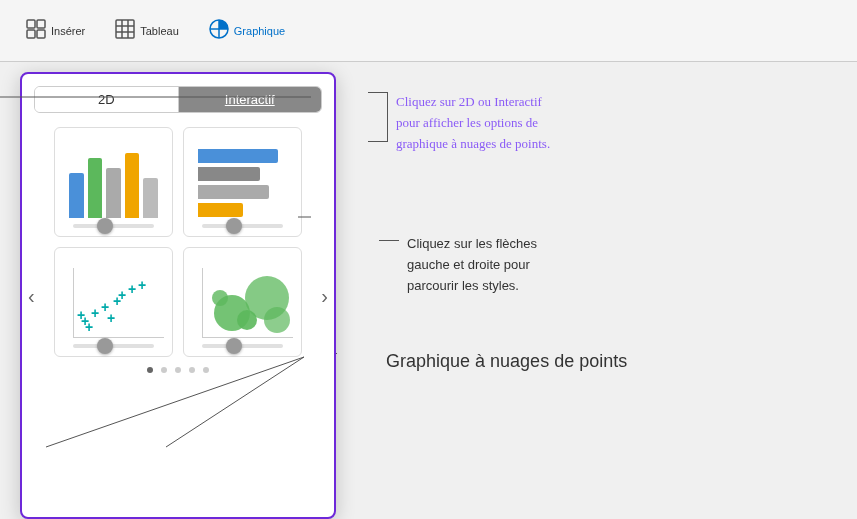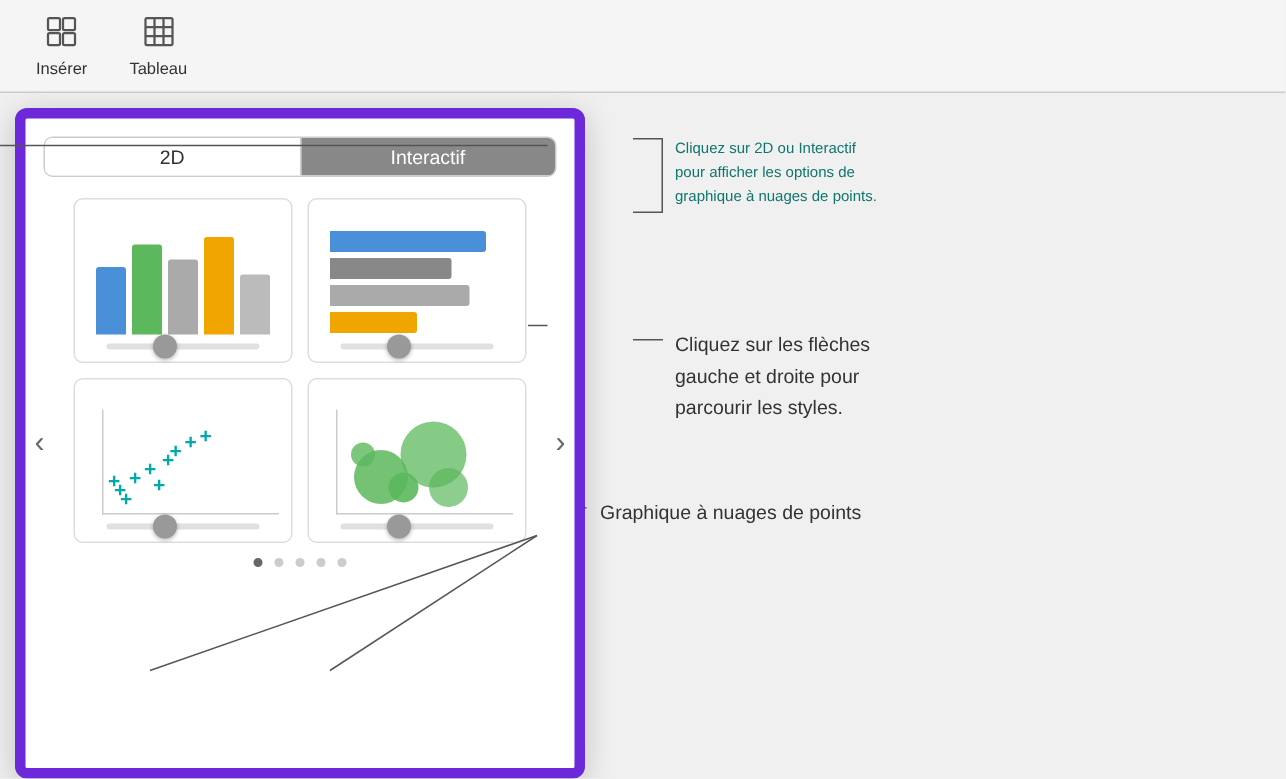--- a/index.html
+++ b/index.html
@@ -18,21 +18,21 @@
       align-items: center;
       background: #f5f5f5;
       border-bottom: 1px solid #ccc;
       height: 62px;
       padding: 0 10px;
       position: relative;
       z-index: 10;
     }
     .toolbar-item {
       display: flex;
-      flex-direction: column;
+      flex-direction: row;
       align-items: center;
       justify-content: center;
       padding: 6px 14px;
       cursor: pointer;
       color: #333;
       font-size: 11px;
       gap: 3px;
     }
     .toolbar-item.active {
       color: #0070c9;
@@ -48,25 +48,25 @@
     
     .main-content {
       display: flex;
       position: relative;
       height: calc(519px - 62px);
     }
 
     
     .chart-popup {
       background: white;
-      border: 7px solid #6d28d9;
+      border: 2px solid #6d28d9;
       border-radius: 8px;
       box-shadow: 0 4px 20px rgba(0,0,0,0.2);
-      width: 380px;
-      margin: 10px 0 0 10px;
+      width: 316px;
+      margin: 10px 0 0 20px;
       padding: 12px;
       position: relative;
       flex-shrink: 0;
     }
 
     
     .tab-bar {
       display: flex;
       border: 1px solid #ccc;
       border-radius: 6px;
@@ -83,20 +83,21 @@
       cursor: pointer;
       color: #333;
     }
     .tab-btn:not(:last-child) {
       border-right: 1px solid #ccc;
     }
     .tab-btn.active {
       background: #888;
       color: white;
       font-weight: 500;
+      text-decoration: underline;
     }
 
     
     .charts-grid {
       display: grid;
       grid-template-columns: 1fr 1fr;
       gap: 10px;
       padding: 0 20px;
     }
 
@@ -243,20 +244,31 @@
     <span class="toolbar-icon">
       <svg width="24" height="24" viewBox="0 0 24 24" fill="none" stroke="#555" stroke-width="1.5">
         <rect x="3" y="3" width="18" height="18" rx="1"></rect>
         <line x1="3" y1="9" x2="21" y2="9"></line>
         <line x1="3" y1="15" x2="21" y2="15"></line>
         <line x1="9" y1="3" x2="9" y2="21"></line>
         <line x1="15" y1="3" x2="15" y2="21"></line>
       </svg>
     </span>
     <span class="toolbar-label">Tableau</span>
+  </div>
+  <div class="toolbar-item active">
+    <span class="toolbar-icon">
+      <svg width="24" height="24" viewBox="0 0 24 24" fill="none" stroke="#0070c9" stroke-width="1.5">
+        <circle cx="12" cy="12" r="9"></circle>
+        <path d="M12 3 A9 9 0 0 1 21 12 L12 12 Z" fill="#0070c9" stroke="none"></path>
+        <line x1="12" y1="3" x2="12" y2="21"></line>
+        <line x1="3" y1="12" x2="21" y2="12"></line>
+      </svg>
+    </span>
+    <span class="toolbar-label" style="color:#0070c9">Graphique</span>
   </div>
 </div>
 
 <div class="main-content">
 
   <div class="chart-popup">
 
     <div class="tab-bar">
       <button class="tab-btn">2D</button>
       <button class="tab-btn active">Interactif</button>
@@ -338,32 +350,32 @@
       <div class="dot"></div>
     </div>
 
   </div>
 
   <div class="annotations">
 
     <div style="position:relative; margin-top: 10px; margin-left: 30px;">
 
       <div style="position:absolute; left:-28px; top:0; width:20px; height:50px; border-top:1px solid #555; border-right:1px solid #555; border-bottom:1px solid #555;"></div>
-      <p style="font-size:10px; color:#0f766e; line-height:1.6; white-space: nowrap;">Cliquez sur 2D ou Interactif<br>pour afficher les options de<br>graphique à nuages de points.</p>
-    </div>
-
-    <div style="position:relative; margin-top: 80px; margin-left: 30px;">
+      <p style="font-size:13px; color:#8b5cf6; line-height:1.6; white-space: nowrap; font-family: Liberation Serif, serif;">Cliquez sur 2D ou Interactif<br>pour afficher les options de<br>graphique à nuages de points.</p>
+    </div>
+
+    <div style="position:relative; margin-top: 80px; margin-left: 41px;">
       <div style="position:absolute; left:-28px; top:6px; width:20px; height:1px; background:#555;"></div>
       <p style="font-size:13px; color:#333; line-height:1.6; white-space: nowrap;">Cliquez sur les flèches<br>gauche et droite pour<br>parcourir les styles.</p>
     </div>
 
     <div style="position:relative; margin-top: 50px; margin-left: -20px;">
 
       <div style="position:absolute; left:-10px; top:6px; width:1px; height:1px; background:#555;"></div>
-      <p style="font-size:13px; color:#333; line-height:1.6; white-space: nowrap;">Graphique à nuages de points</p>
+      <p style="font-size:18px; color:#333; line-height:1.6; white-space: nowrap; margin-left: 40px;">Graphique à nuages de points</p>
     </div>
 
     <svg style="position:absolute; top:0; left:0; width:100%; height:100%; pointer-events:none; overflow:visible;">
 
       <line x1="-25" y1="35" x2="-410" y2="35" stroke="#555" stroke-width="1"></line>
 
       <line x1="-25" y1="155" x2="-38" y2="155" stroke="#555" stroke-width="1"></line>
 
       <line x1="-32" y1="295" x2="-170" y2="385" stroke="#555" stroke-width="1"></line>
       <line x1="-32" y1="295" x2="-290" y2="385" stroke="#555" stroke-width="1"></line>

